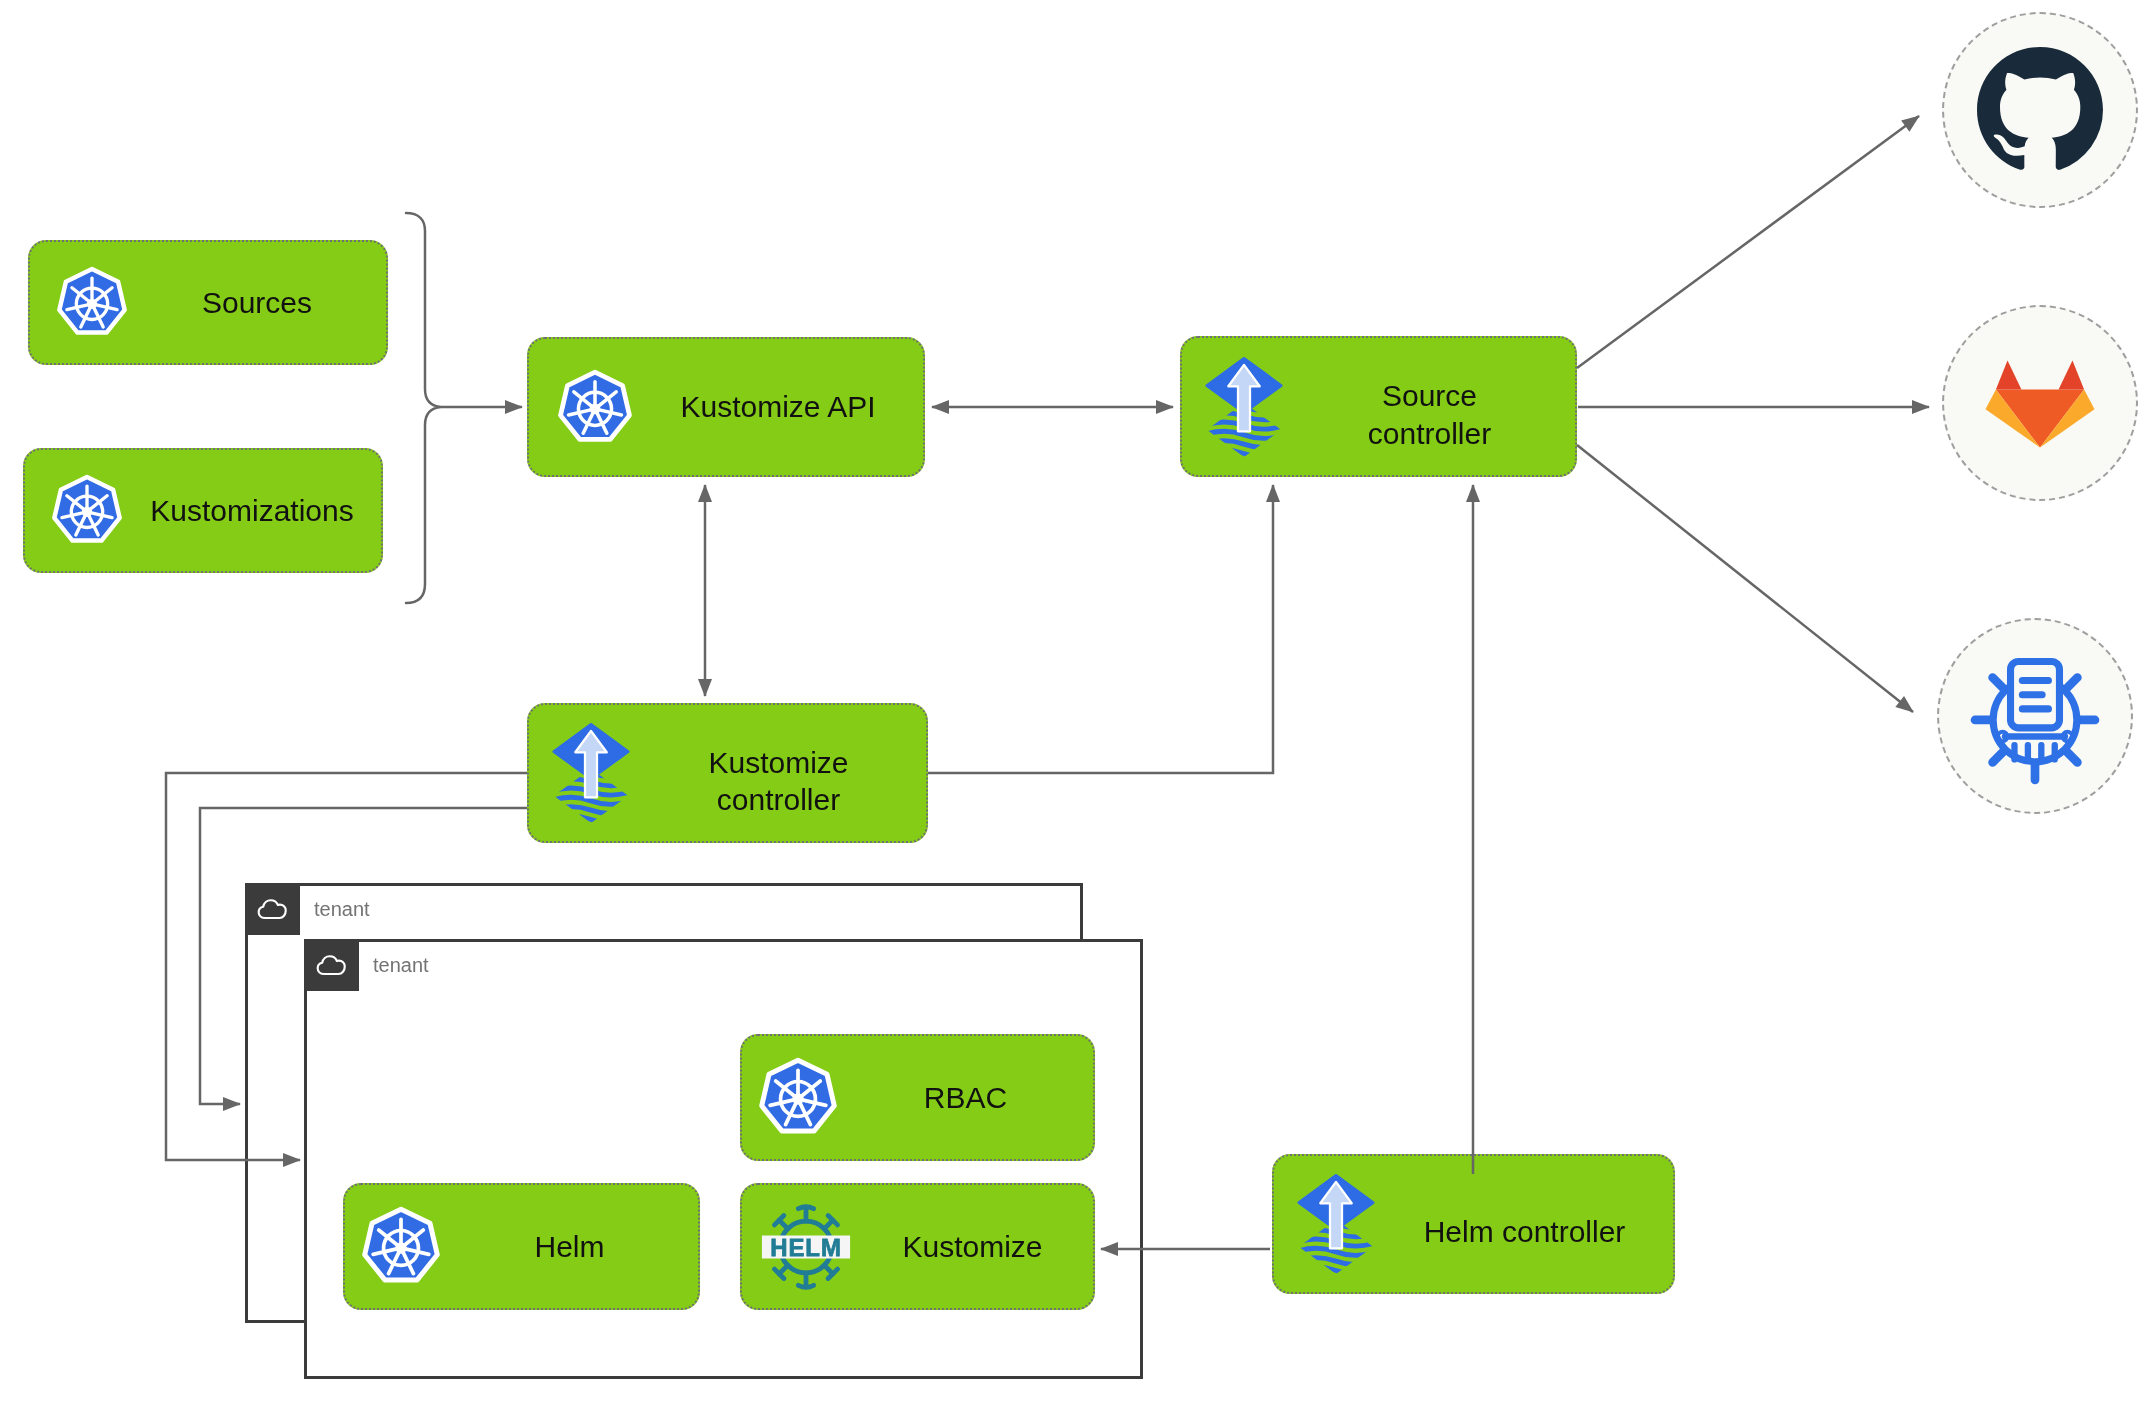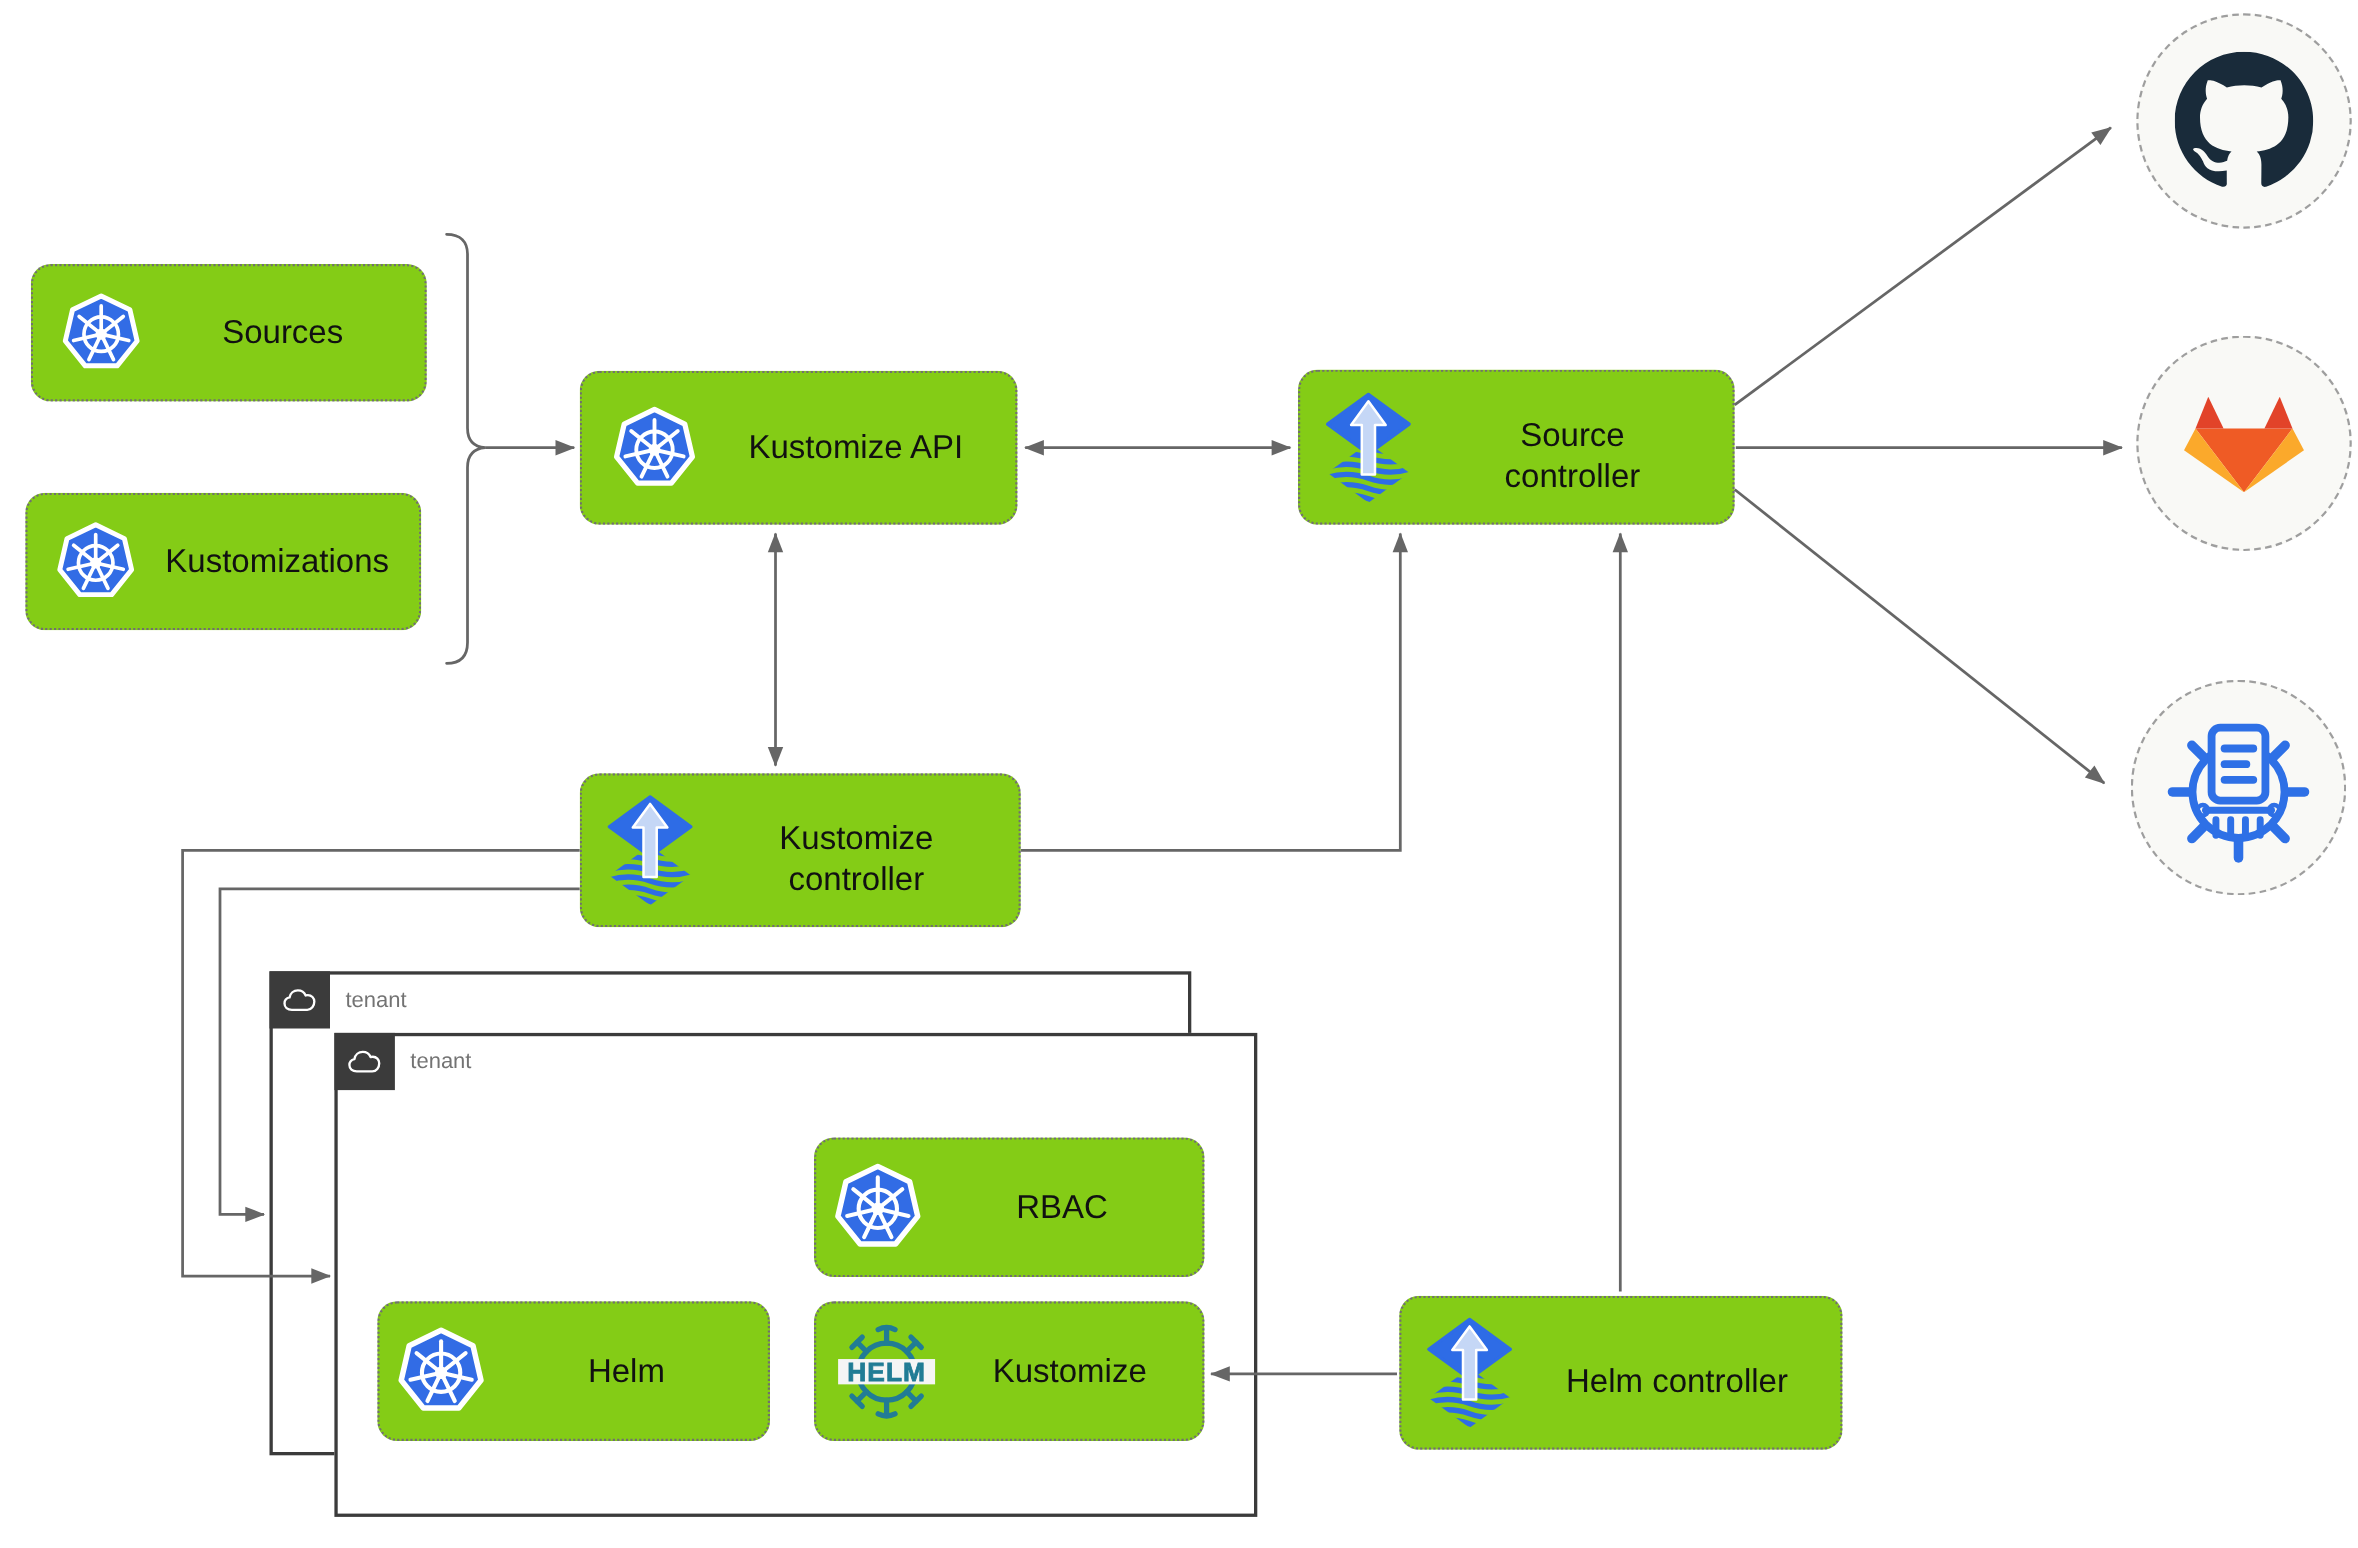--- a/index.html
+++ b/index.html
@@ -115,21 +115,21 @@
 
   <div class="node" style="left:527px;top:703px;width:401px;height:140px">
     <svg class="ic" style="margin-left:22px" width="80" height="118" viewBox="0 0 56 72">
         <use href="#sym-flux"></use>
       </svg>
     <div class="lbl narrow">
       <span>Kustomize controller</span>
     </div>
   </div>
 
-  <div class="node" style="left:1272px;top:1178px;width:403px;height:140px">
+  <div class="node" style="left:1272px;top:1154px;width:403px;height:140px">
     <svg class="ic" style="margin-left:22px" width="80" height="118" viewBox="0 0 56 72">
         <use href="#sym-flux"></use>
       </svg>
     <div class="lbl narrow">
       <span>Helm controller</span>
     </div>
   </div>
 
 
   <div class="node" style="left:740px;top:1034px;width:355px;height:127px">

